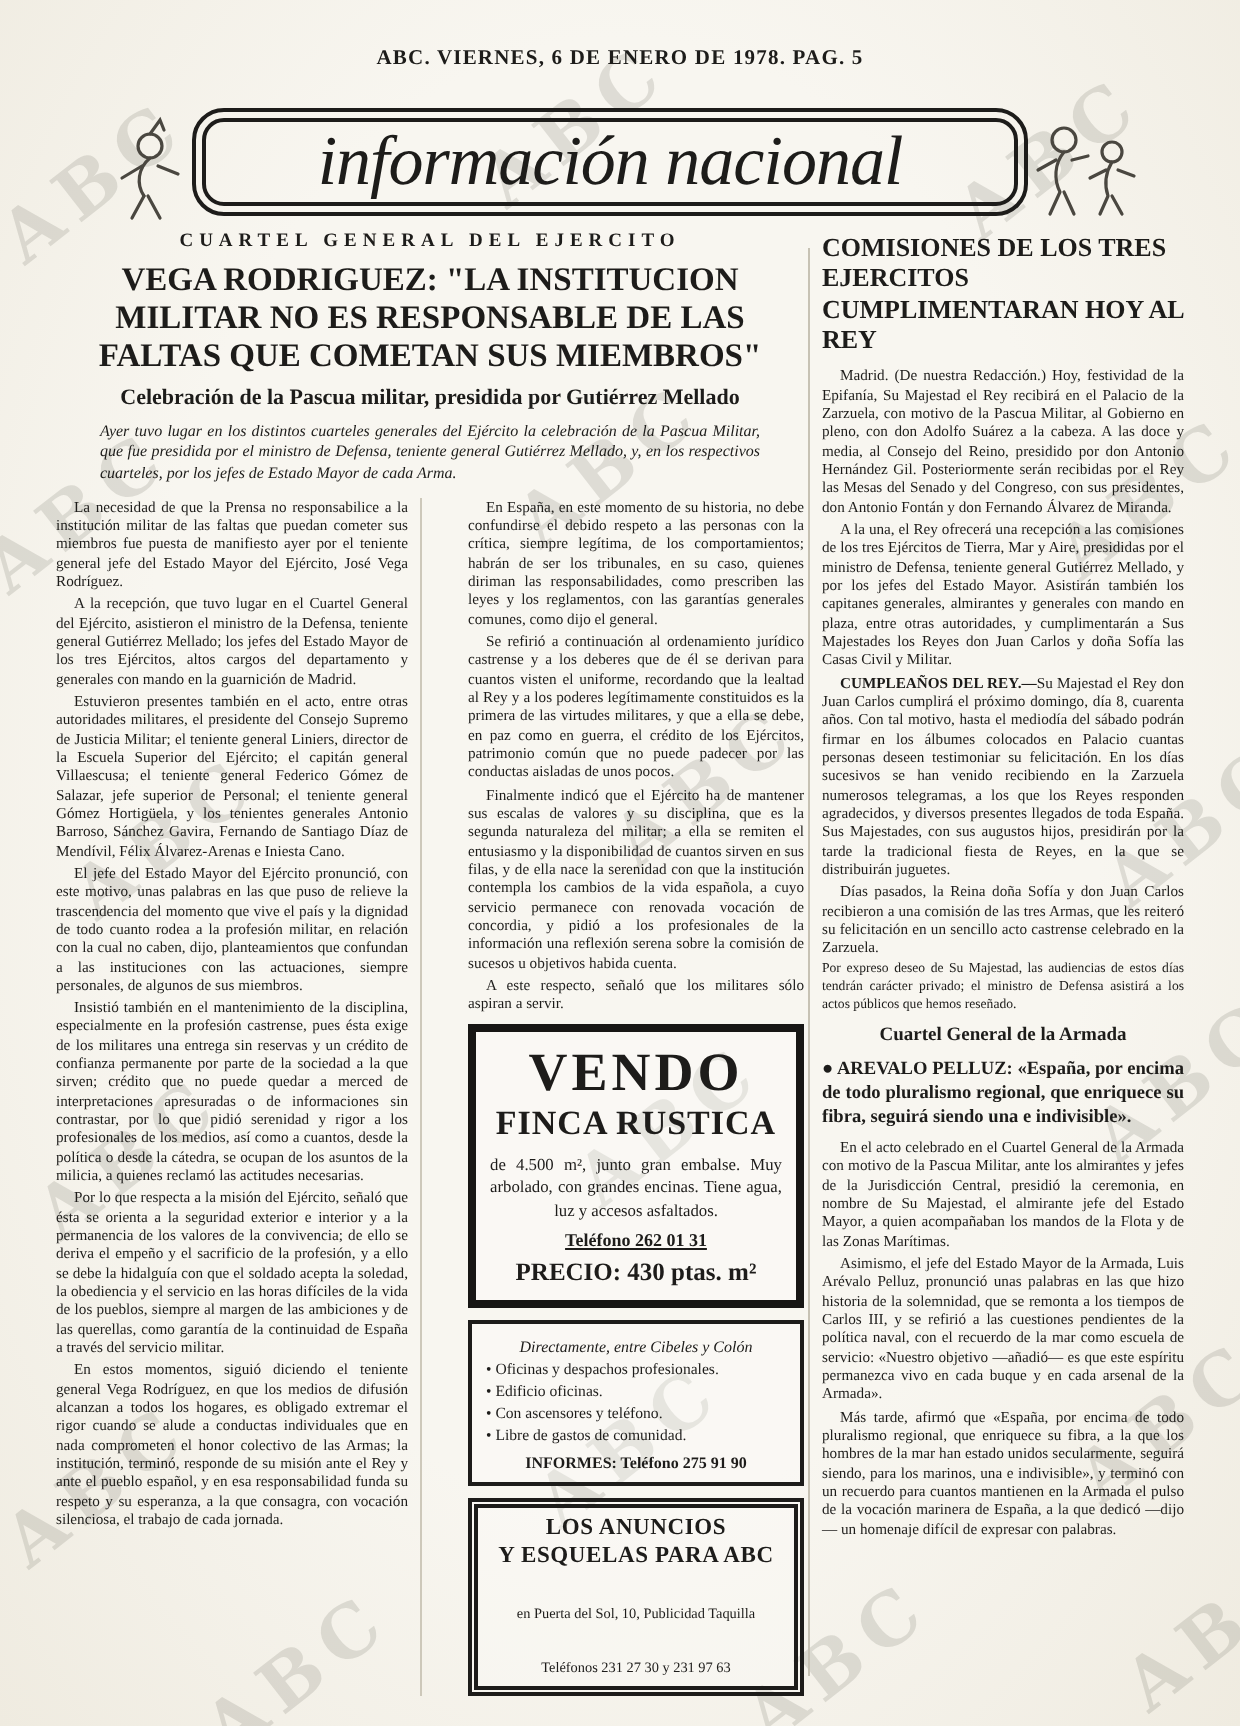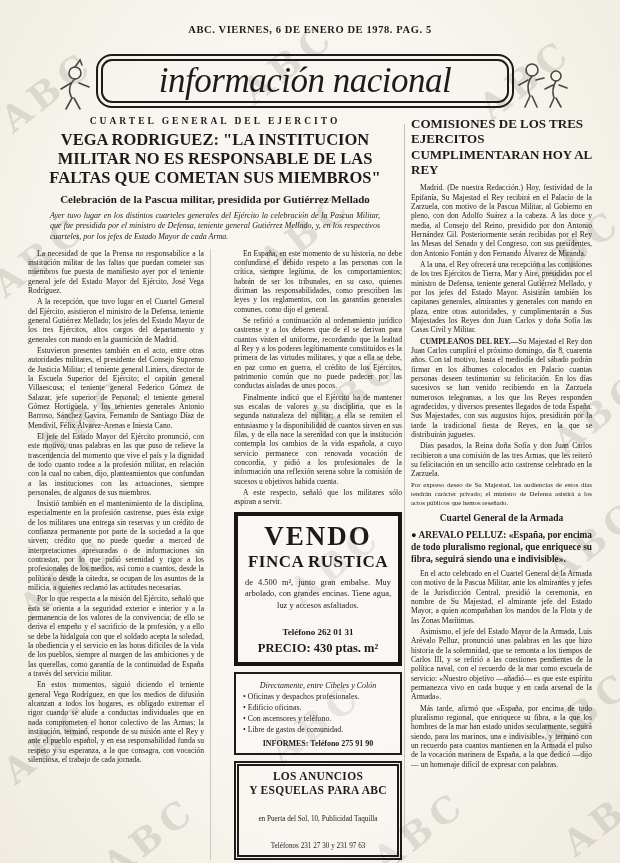--- a/index.html
+++ b/index.html
@@ -37,21 +37,21 @@
   .col{font-size:7.6px;line-height:1.23;text-align:justify;}
   .col1{width:182px;padding-right:6px;}
   .col2{width:192px;padding-left:23px;border-left:1px solid #cdc8ba;}
   .bp{text-indent:9px;margin-bottom:2px;}
   
   .ad{margin-top:6px;background:rgba(255,255,255,.25);}
   .vendo{border:4px solid #171614;padding:7px 7px 6px;text-align:center;}
   .v-t1{font-size:27px;font-weight:bold;letter-spacing:2px;line-height:1;}
   .v-t2{font-size:17px;font-weight:bold;margin-top:2px;letter-spacing:.5px;}
   .v-body{font-size:8.4px;line-height:1.32;text-align:justify;text-align-last:center;margin-top:4px;}
-  .v-phone{font-size:9px;font-weight:bold;margin-top:16px;}
+  .v-phone{font-size:9px;font-weight:bold;margin-top:4px;text-decoration:underline;}
   .v-price{font-size:12.5px;font-weight:bold;margin-top:3px;}
   .alq{border:2px solid #1d1c1a;padding:5px 7px;text-align:center;}
   .a-t{font-size:16px;font-weight:bold;letter-spacing:1px;}
   .a-sub{font-size:8px;font-style:italic;margin-top:2px;}
   .a-items{margin-top:1px;text-align:left;}
   .a-item{font-size:7.8px;line-height:1.4;margin:0;}
   .a-item::before{content:"• ";}
   .a-inf{font-size:8px;font-weight:bold;margin-top:3px;}
   .abcad{border:5px double #1d1c1a;padding:4px;text-align:center;}
   .ab-1{font-size:11.5px;font-weight:bold;line-height:1.15;letter-spacing:.3px;}

